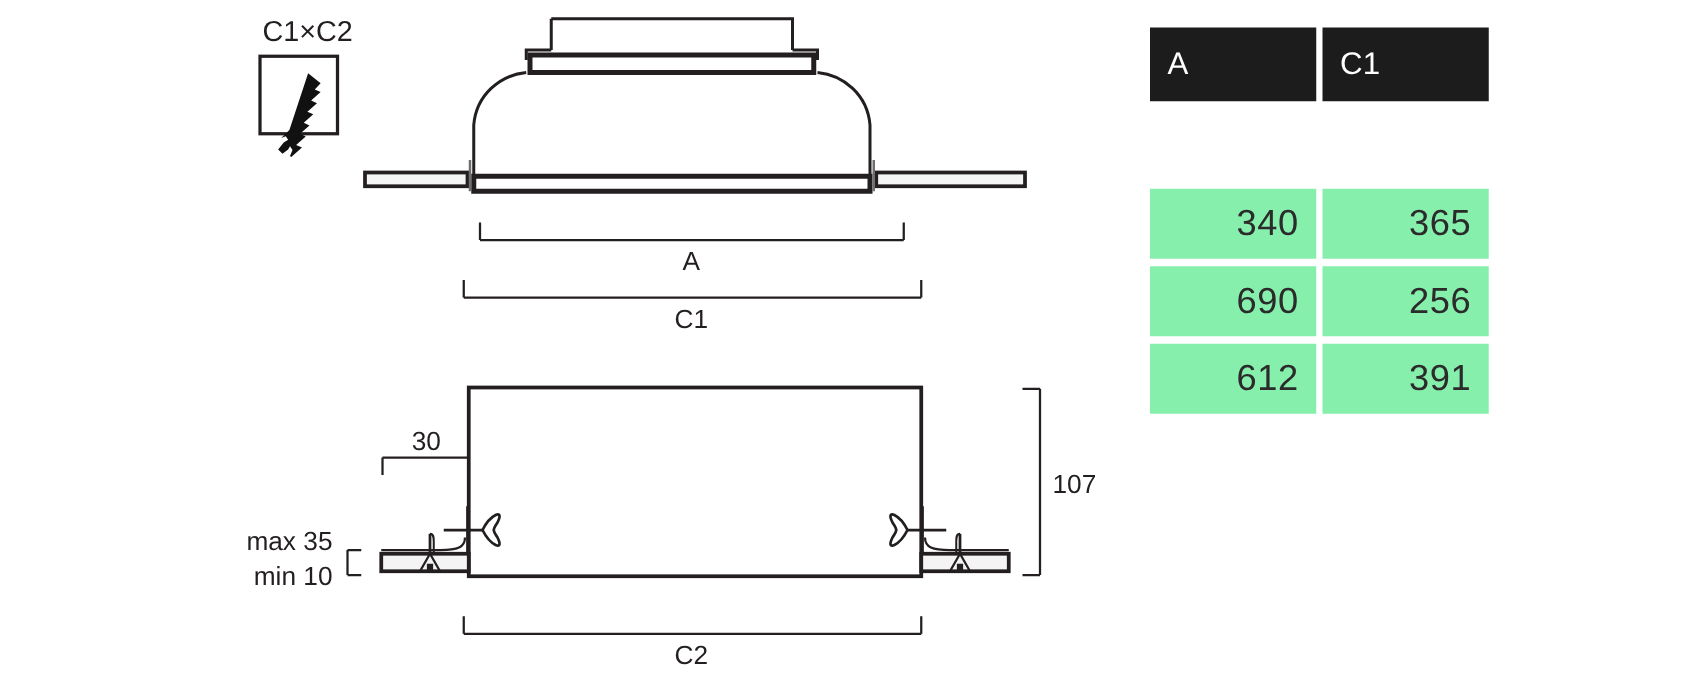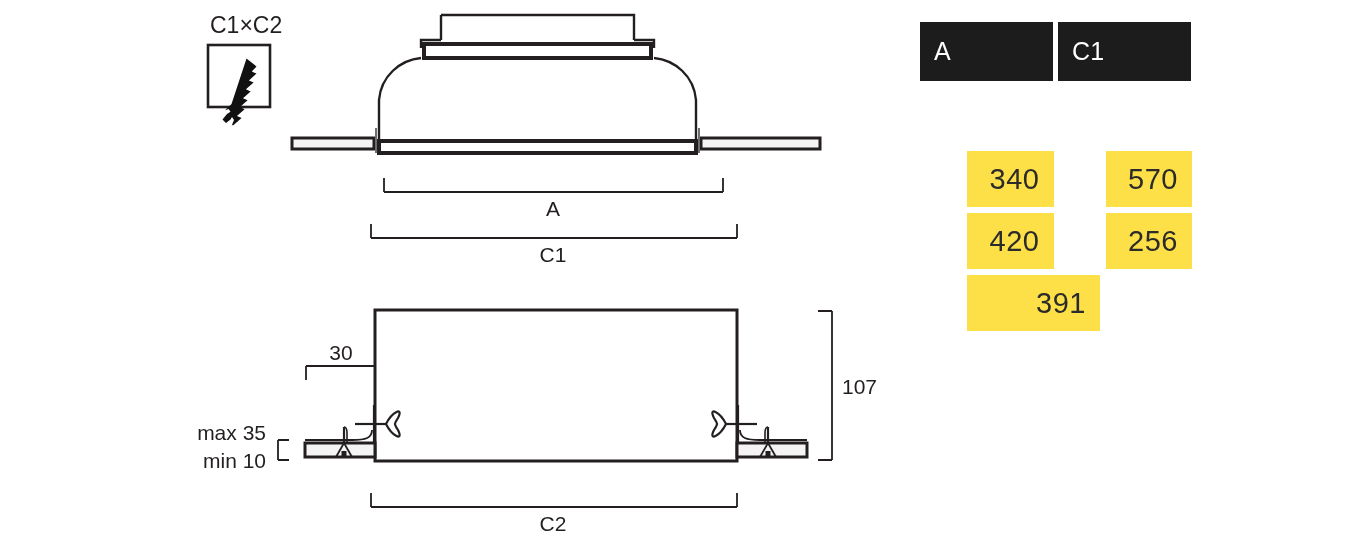--- a/index.html
+++ b/index.html
@@ -56,30 +56,29 @@
     margin-top: 70px;
   }
   .table-row {
     display: flex;
     gap: 5px;
     margin-bottom: 6px;
   }
   .table-cell {
     width: 133px;
     height: 56px;
-    background: #fde047;
+    background: #86efac;
     color: #2b2b2b;
     display: flex;
     align-items: center;
     justify-content: flex-end;
     box-sizing: border-box;
     padding-right: 14px;
     font-size: 29px;
     letter-spacing: 0.5px;
-    margin-left: 47px;
   }
 </style>
 </head>
 <body>
 
 <div id="drawing-area">
   <svg id="drawing-svg" width="900" height="552" viewBox="0 0 900 552">
 
     <g>
       <text class="icon-caption" x="210" y="33" font-size="23">C1×C2</text>
@@ -192,23 +191,24 @@
 
 <div id="spec-table">
   <div class="table-header-row">
     <div class="table-head-cell">A</div>
     <div class="table-head-cell">C1</div>
   </div>
 
   <div class="table-body">
     <div class="table-row">
       <div class="table-cell">340</div>
-      <div class="table-cell">570</div>
+      <div class="table-cell">365</div>
     </div>
     <div class="table-row">
-      <div class="table-cell">420</div>
+      <div class="table-cell">690</div>
       <div class="table-cell">256</div>
     </div>
     <div class="table-row">
+      <div class="table-cell">612</div>
       <div class="table-cell">391</div>
     </div>
   </div>
 </div>
 
 </body></html>

